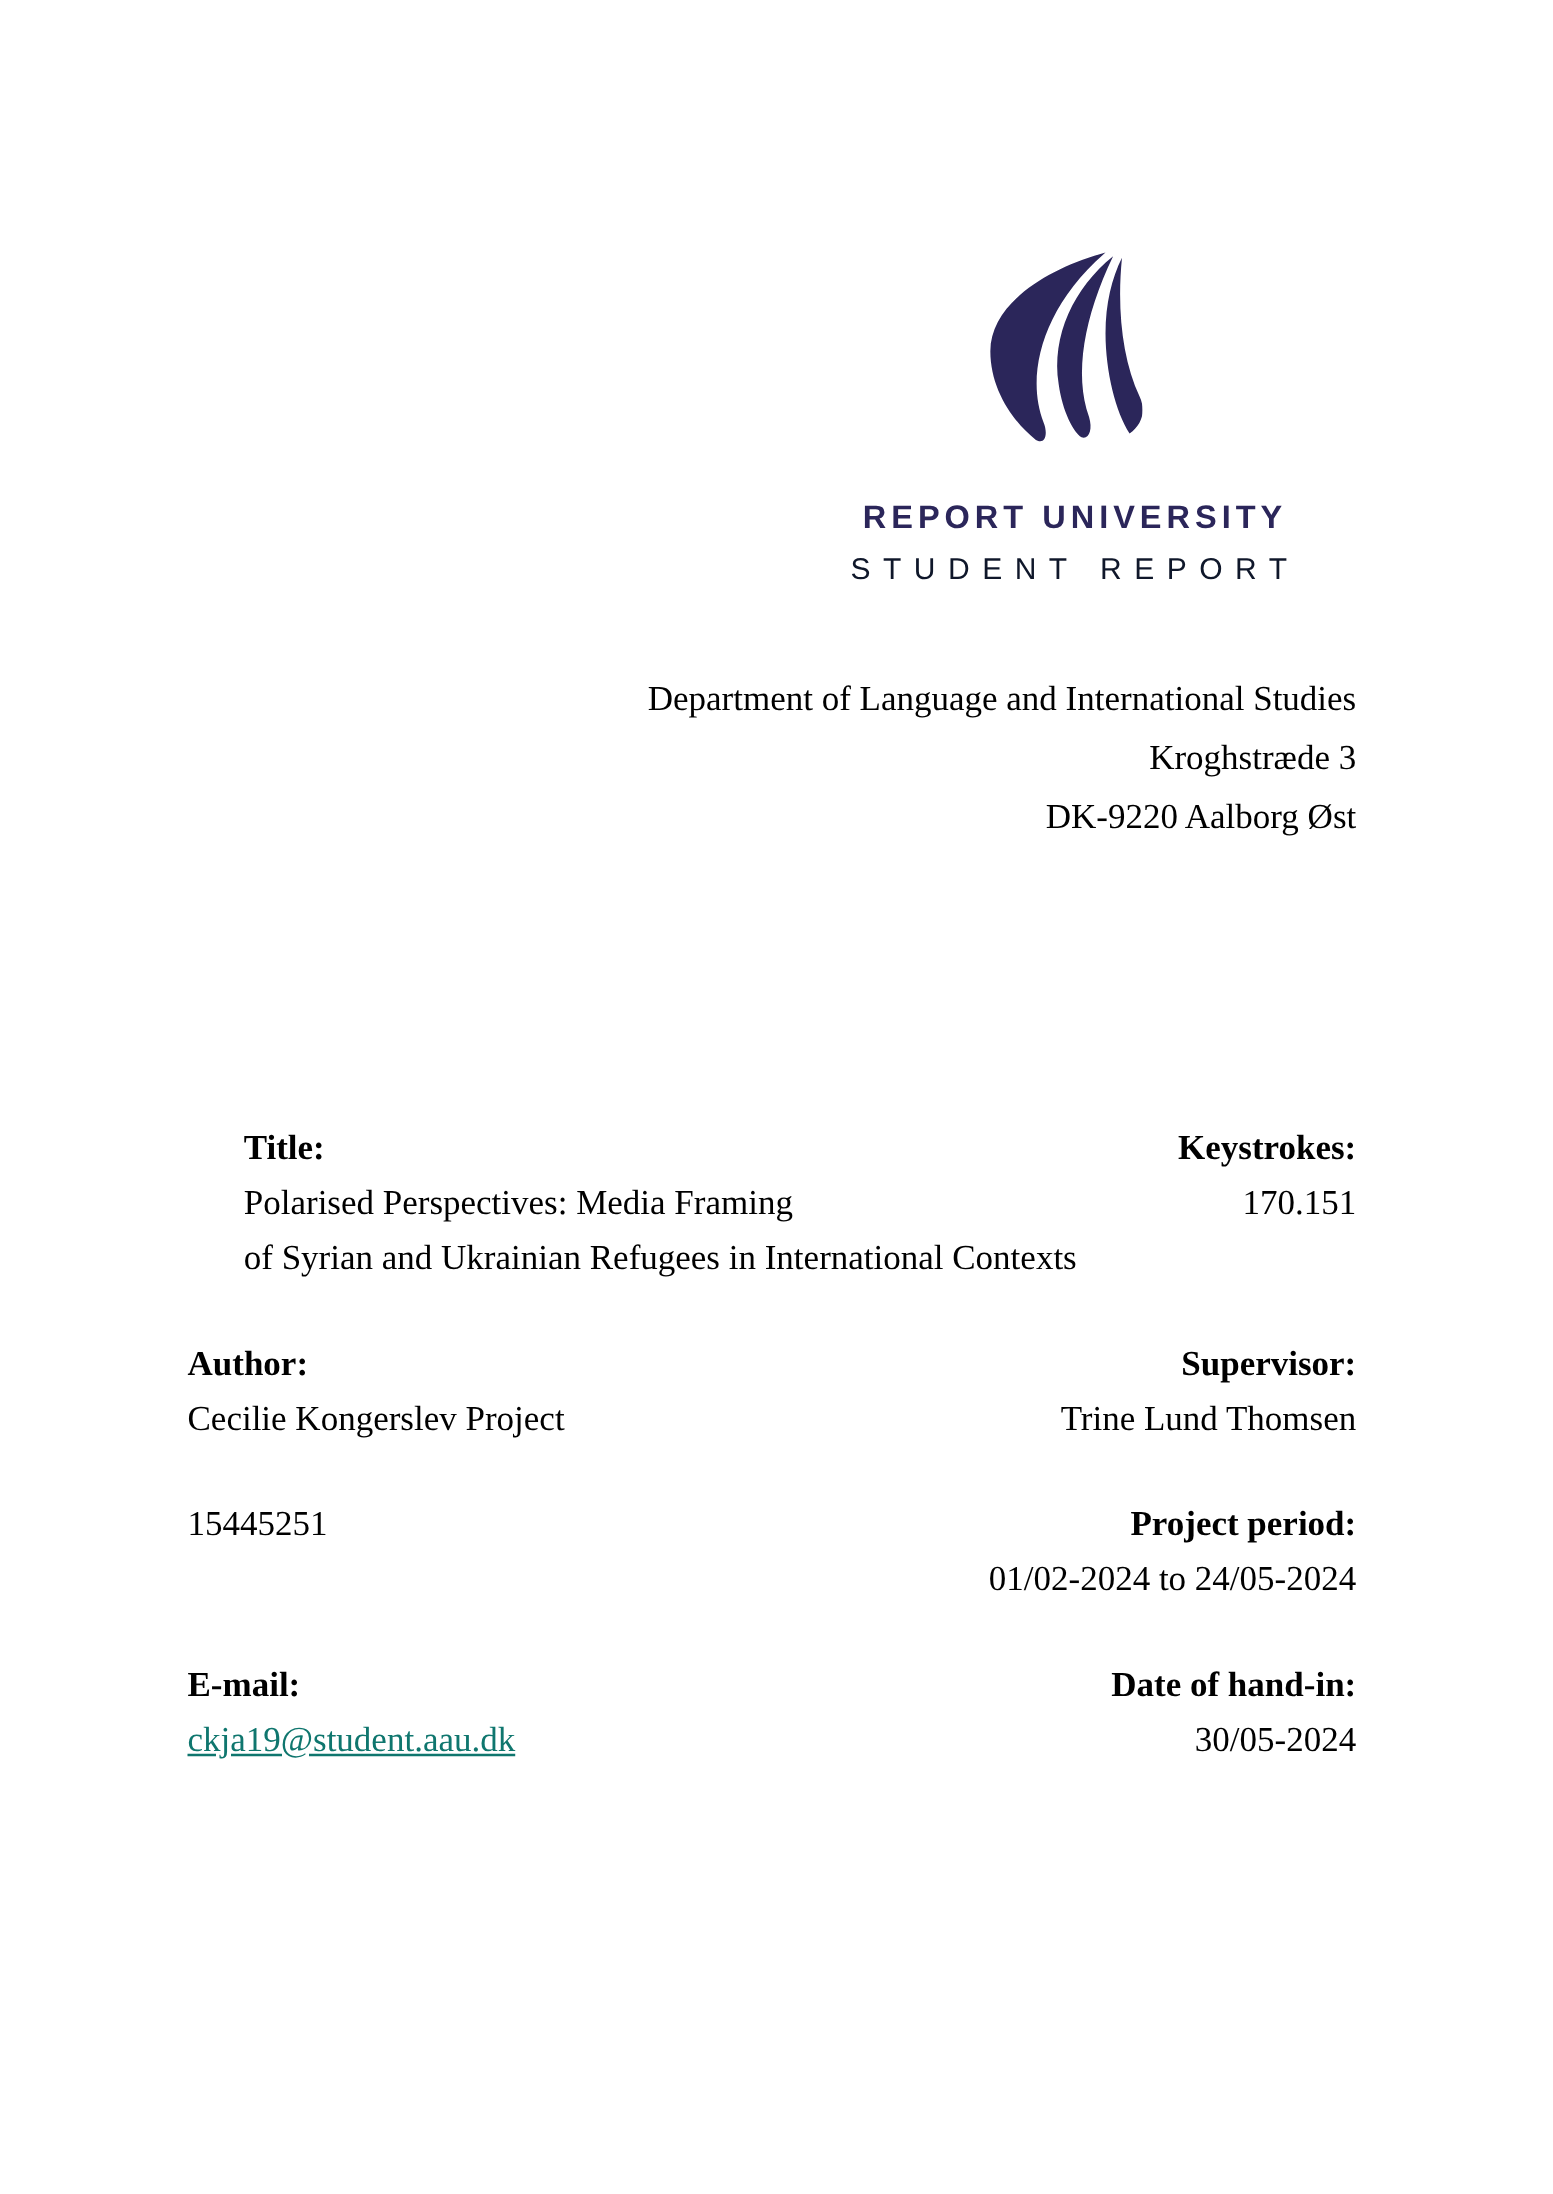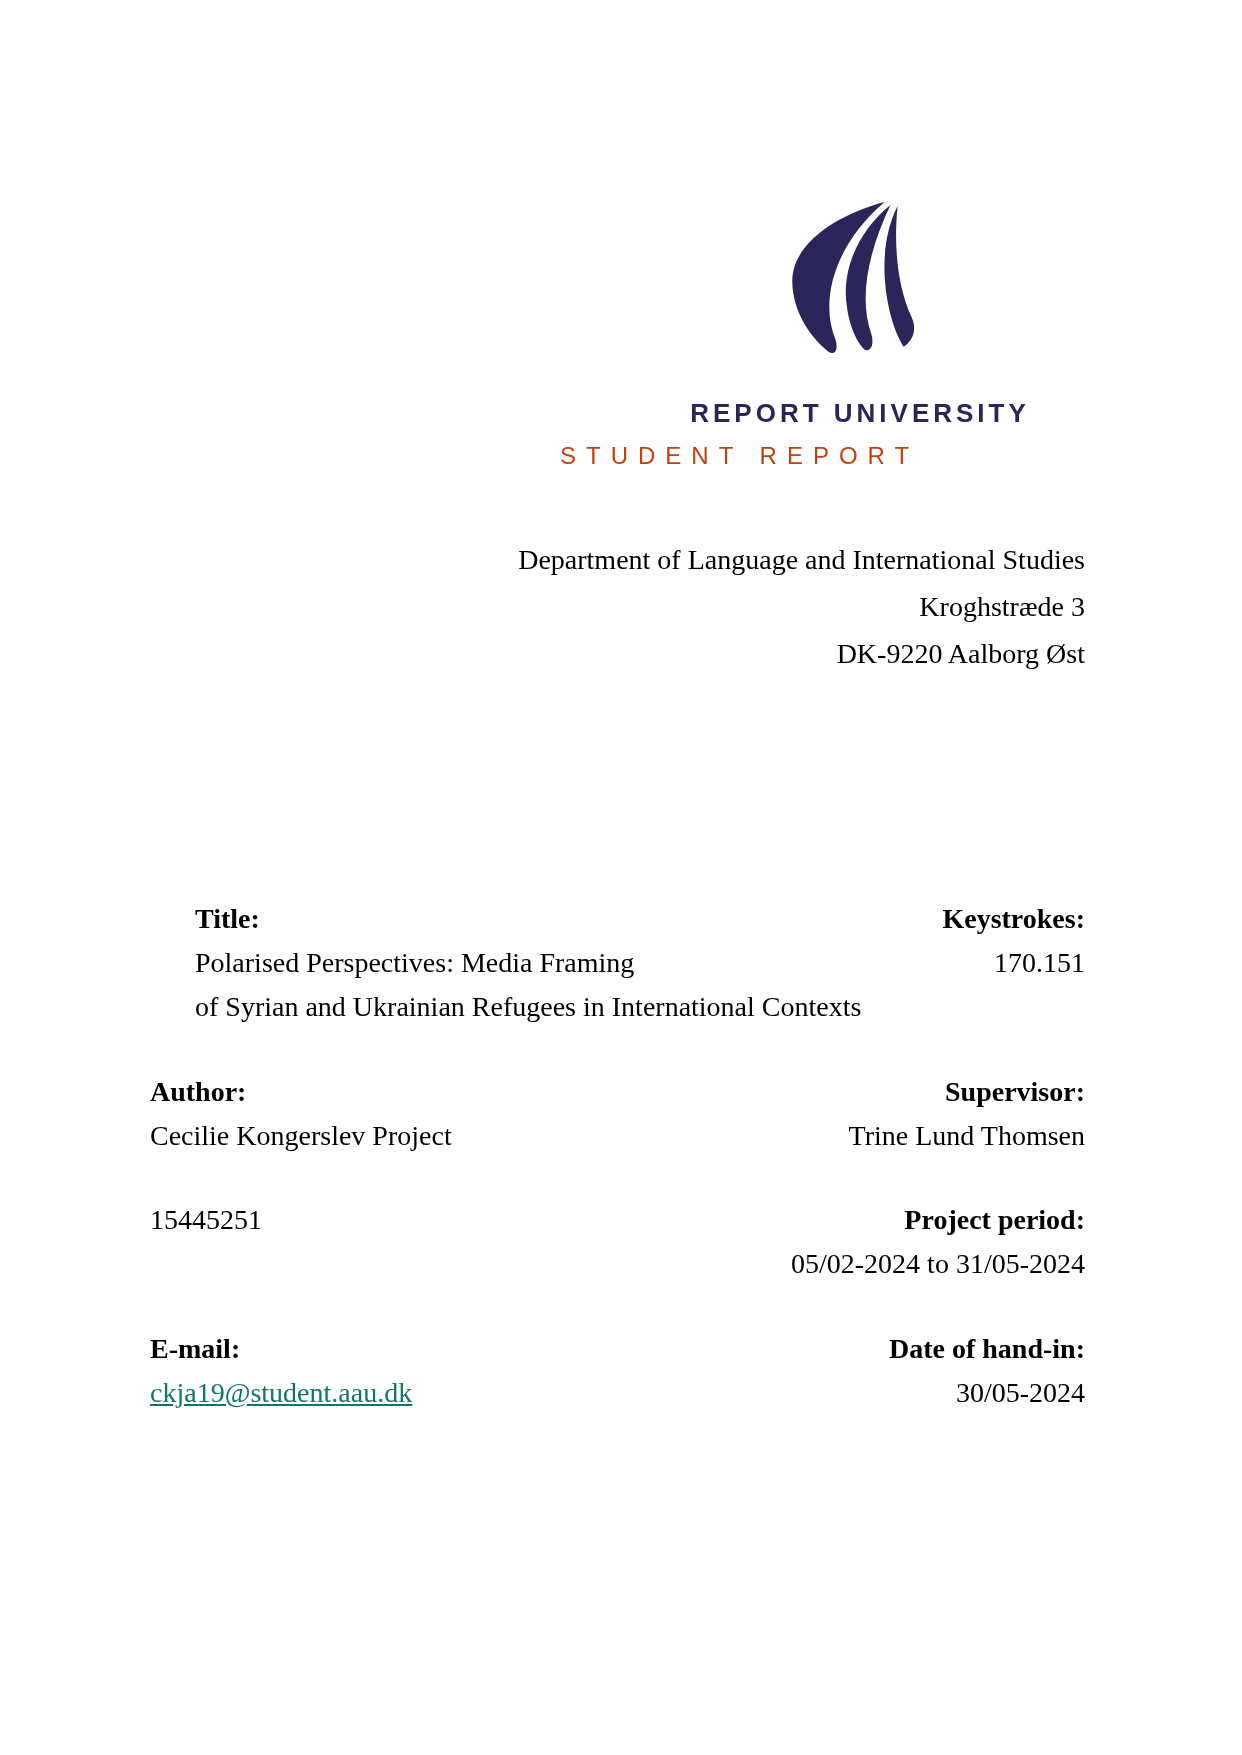--- a/index.html
+++ b/index.html
@@ -34,25 +34,26 @@
     font-size: 26px;
     letter-spacing: 4px;
     color: #2b265a;
     white-space: nowrap;
   }
   .logo-subtitle {
     position: absolute;
     left: 560px;
     top: 442px;
     width: 600px;
+    text-align: center;
     font-family: "Liberation Sans", sans-serif;
     font-weight: 400;
     font-size: 24px;
     letter-spacing: 10px;
-    color: #c2410c;
+    color: #0f172a;
     white-space: nowrap;
   }
 
   
   .dept-block {
     position: absolute;
     right: 157px;
     top: 536px;
     text-align: right;
     font-size: 28px;
@@ -115,21 +116,21 @@
   <div class="info-block info-right row-2">
     <div class="info-label">Supervisor:</div>
     <div>Trine Lund Thomsen</div>
   </div>
 
   <div class="info-block info-left row-3">
     <div>15445251</div>
   </div>
   <div class="info-block info-right row-3">
     <div class="info-label">Project period:</div>
-    <div>05/02-2024 to 31/05-2024</div>
+    <div>01/02-2024 to 24/05-2024</div>
   </div>
 
   <div class="info-block info-left row-4">
     <div class="info-label">E-mail:</div>
     <div><a class="email-link" href="#">ckja19@student.aau.dk</a></div>
   </div>
   <div class="info-block info-right row-4">
     <div class="info-label">Date of hand-in:</div>
     <div>30/05-2024</div>
   </div>

